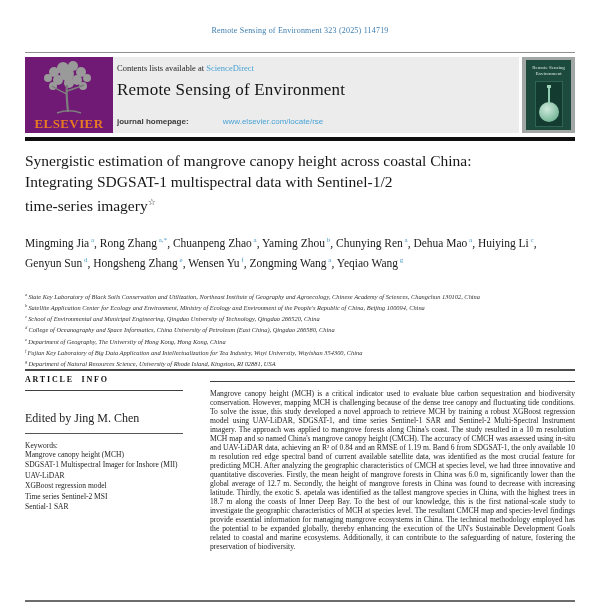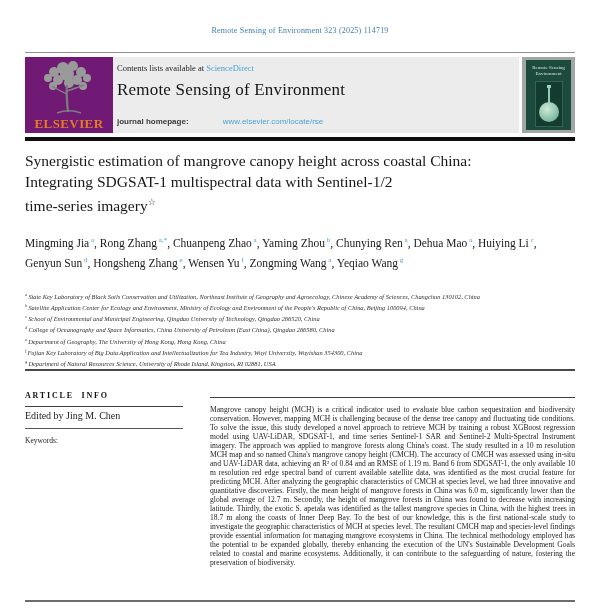--- a/index.html
+++ b/index.html
@@ -50,27 +50,27 @@
              font-size:11.5px; line-height:17px; color:#1a1a1a; }
   .authors sup { font-size:7px; color:#4a9cc7; }
 
   .affiliations { position:absolute; top:290px; left:25px; width:548px;
                   font-size:6.4px; line-height:9px; color:#2e2e2e; font-style:italic; }
   .affiliations .aff { display:block; }
   .affiliations sup { font-size:4.5px; color:#3c3c3c; }
 
   
   .section-rule { position:absolute; top:369px; left:25px; width:550px; height:1.5px; background:#4a4a4a; }
-  .columns { position:absolute; top:391px; left:25px; width:550px; display:flex; }
+  .columns { position:absolute; top:375px; left:25px; width:550px; display:flex; }
   .left-col { width:158px; margin-right:27px; }
   .right-col { flex:1; }
   .col-heading { font-size:8px; font-weight:bold; letter-spacing:1.8px; word-spacing:4px; color:#111; }
   .col-rule { height:1px; background:#3f3f3f; margin-top:6px; }
   .col-rule.thin { height:0.8px; background:#555; }
-  .edited-by { margin-top:3px; font-size:10px; color:#222; }
+  .edited-by { margin-top:20px; font-size:12px; color:#222; }
   .edited-rule { margin-top:7px; }
   .keywords-label { margin-top:7px; font-size:7.5px; color:#222; }
   .keywords div { font-size:7.5px; line-height:10.5px; color:#222; }
   .abstract-text { margin-top:7px; font-size:7.6px; line-height:9px; text-align:justify; color:#1d1d1d; }
 
   .bottom-rule { position:absolute; top:600px; left:25px; width:550px; height:1.5px; background:#6d6d6d; }
 </style>
 </head>
 <body>
 
@@ -153,20 +153,28 @@
 
   <div class="section-rule"></div>
 
   <div class="columns">
     <div class="left-col">
       <div class="col-heading">ARTICLE INFO</div>
       <div class="col-rule"></div>
       <div class="edited-by">Edited by Jing M. Chen</div>
       <div class="col-rule thin edited-rule"></div>
       <div class="keywords-label">Keywords:</div>
+      <div class="keywords" id="keywords">
+          <div>Mangrove canopy height (MCH)</div>
+          <div>SDGSAT-1 Multispectral Imager for Inshore (MII)</div>
+          <div>UAV-LiDAR</div>
+          <div>XGBoost regression model</div>
+          <div>Time series Sentinel-2 MSI</div>
+          <div>Sential-1 SAR</div>
+        </div>
     </div>
     <div class="right-col">
       <div class="col-rule"></div>
       <p class="abstract-text">Mangrove canopy height (MCH) is a critical indicator used to evaluate blue carbon sequestration and biodiversity conservation. However, mapping MCH is challenging because of the dense tree canopy and fluctuating tide conditions. To solve the issue, this study developed a novel approach to retrieve MCH by training a robust XGBoost regression model using UAV-LiDAR, SDGSAT-1, and time series Sentinel-1 SAR and Sentinel-2 Multi-Spectral Instrument imagery. The approach was applied to mangrove forests along China's coast. The study resulted in a 10 m resolution MCH map and so named China's mangrove canopy height (CMCH). The accuracy of CMCH was assessed using in-situ and UAV-LiDAR data, achieving an R² of 0.84 and an RMSE of 1.19 m. Band 6 from SDGSAT-1, the only available 10 m resolution red edge spectral band of current available satellite data, was identified as the most crucial feature for predicting MCH. After analyzing the geographic characteristics of CMCH at species level, we had three innovative and quantitative discoveries. Firstly, the mean height of mangrove forests in China was 6.0 m, significantly lower than the global average of 12.7 m. Secondly, the height of mangrove forests in China was found to decrease with increasing latitude. Thirdly, the exotic S. apetala was identified as the tallest mangrove species in China, with the highest trees in 18.7 m along the coasts of Inner Deep Bay. To the best of our knowledge, this is the first national-scale study to investigate the geographic characteristics of MCH at species level. The resultant CMCH map and species-level findings provide essential information for managing mangrove ecosystems in China. The technical methodology employed has the potential to be expanded globally, thereby enhancing the execution of the UN's Sustainable Development Goals related to coastal and marine ecosystems. Additionally, it can contribute to the safeguarding of nature, fostering the preservation of biodiversity.</p>
     </div>
   </div>
 
   <div class="bottom-rule"></div>
 </div>
 

